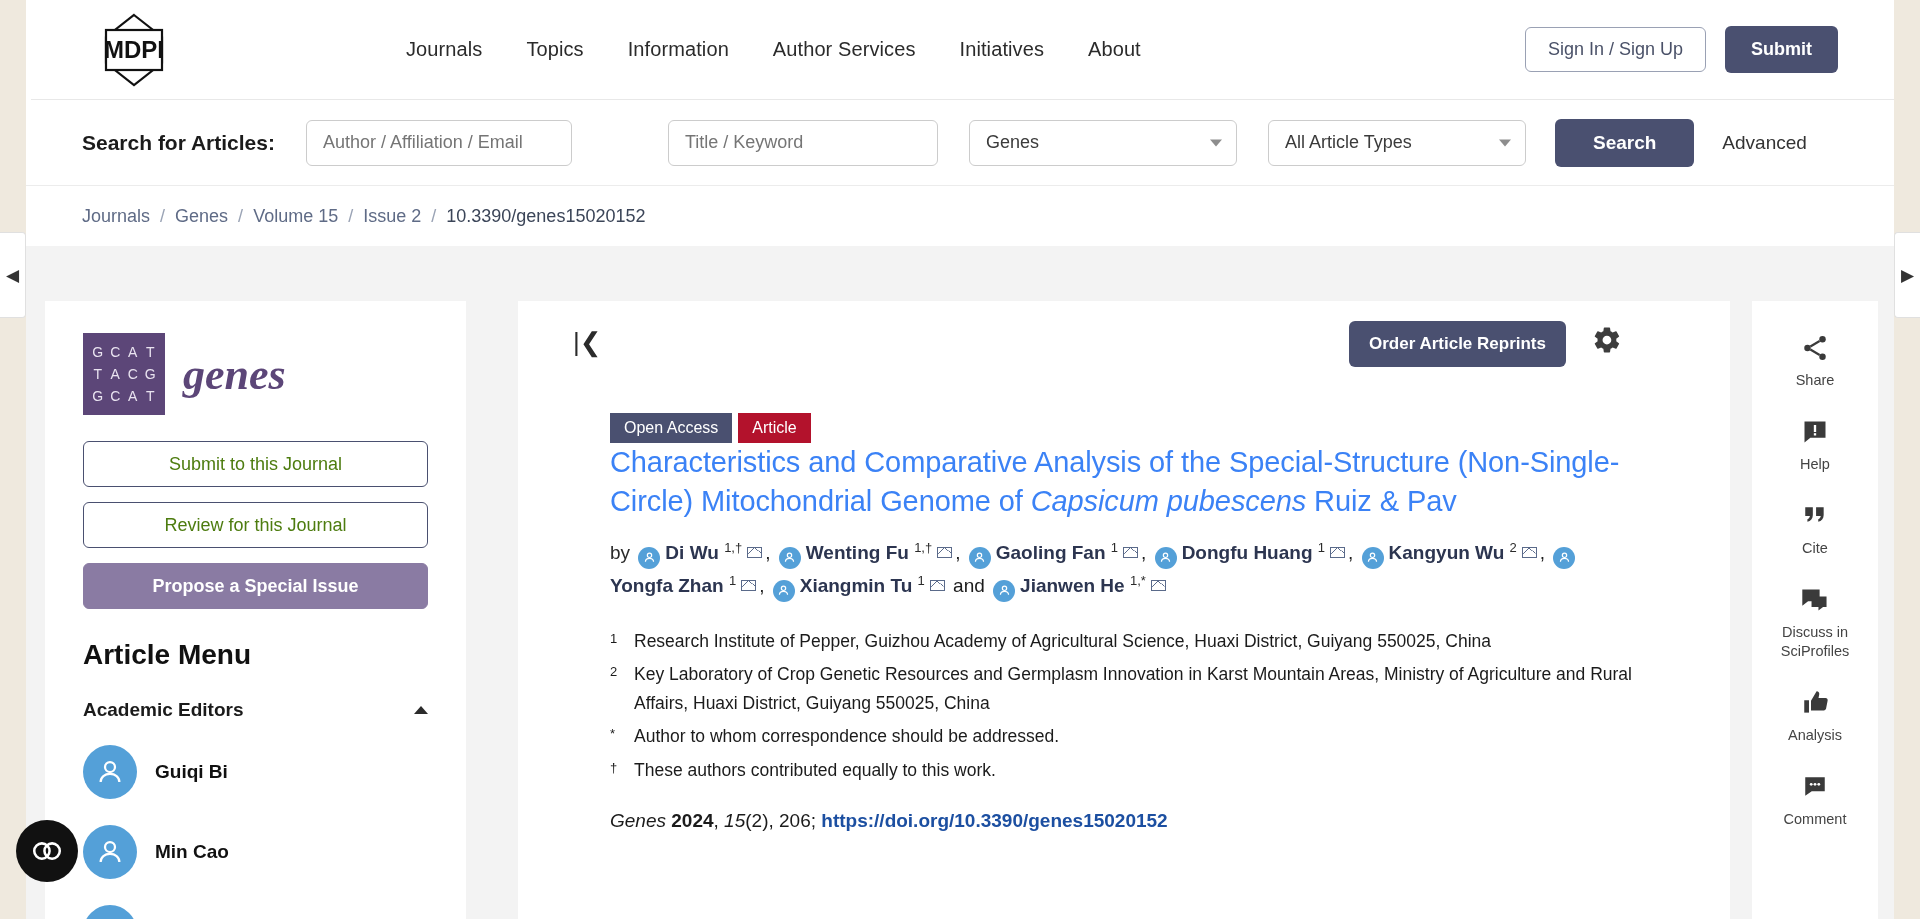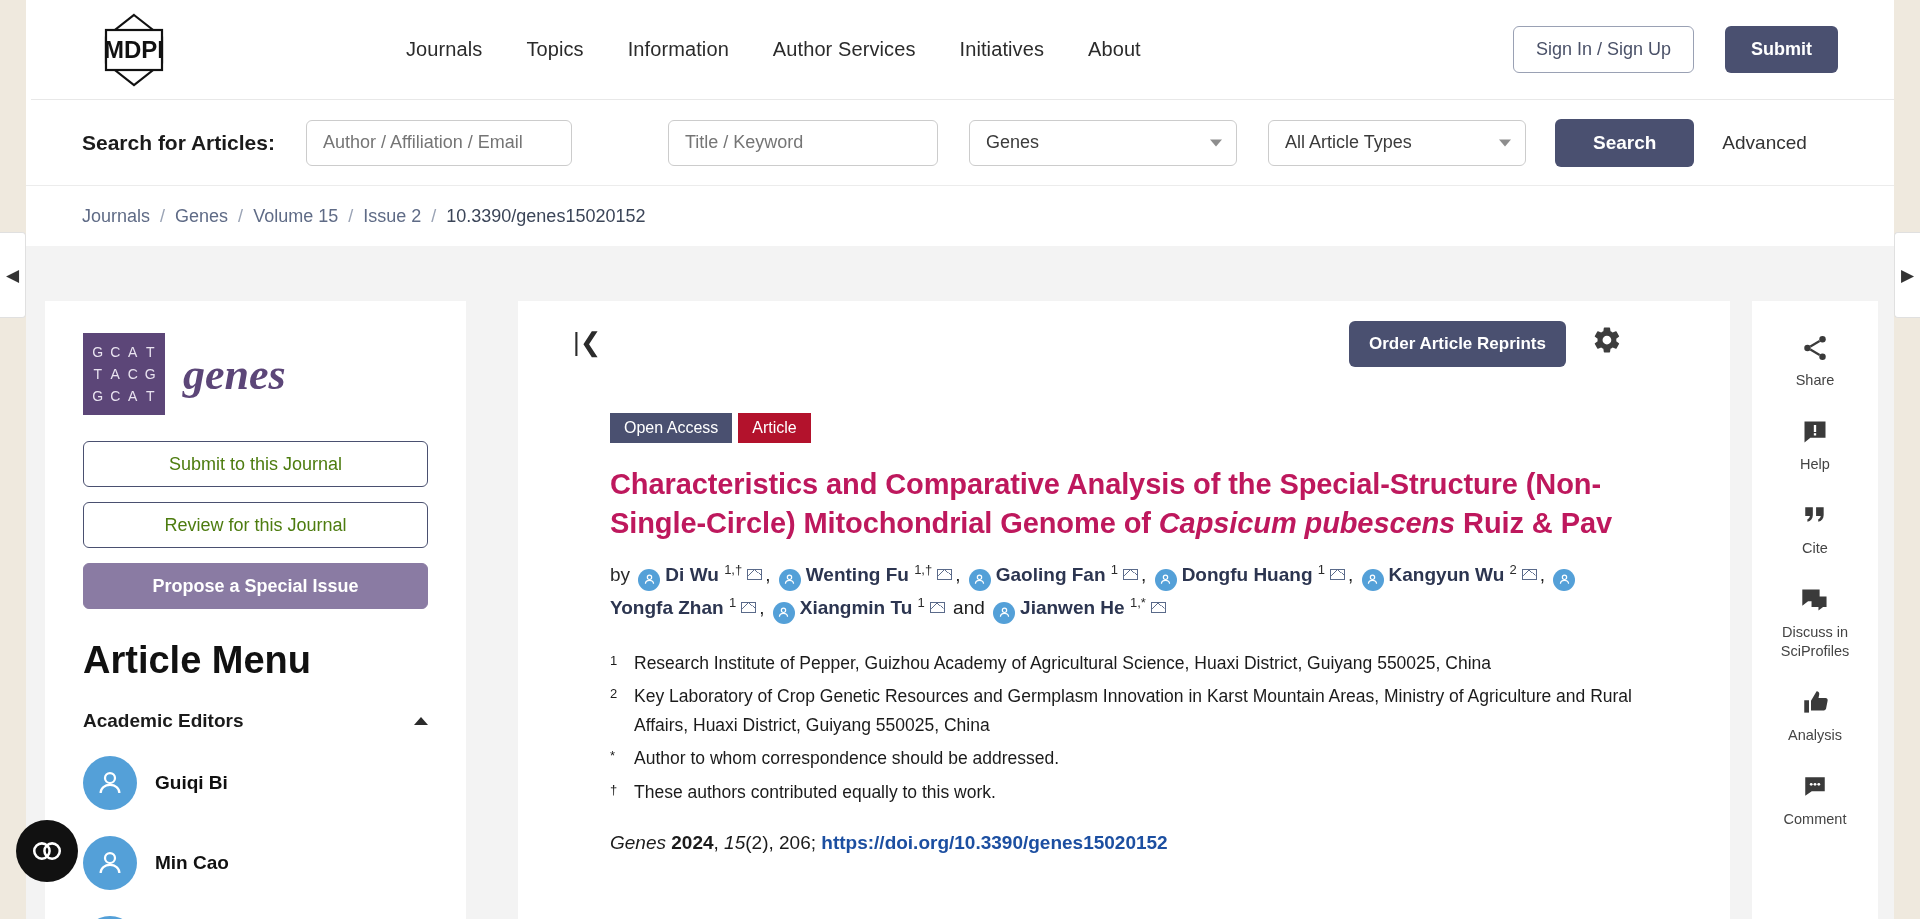--- a/index.html
+++ b/index.html
@@ -31,21 +31,21 @@
     display: flex; align-items: center; justify-content: center;
   }
   .logo svg { width: 100px; height: 74px; }
 
   .mainnav { display: flex; align-items: center; gap: 44px; margin-left: 222px; }
   .mainnav a {
     font-size: 20px; color: #2b2b2b; text-decoration: none;
     white-space: nowrap; letter-spacing: .1px;
   }
 
-  .auth { margin-left: auto; display: flex; gap: 31px; margin-right: 56px; }
+  .auth { margin-left: auto; display: flex; align-items: center; gap: 19px; margin-right: 56px; }
   .btn-signin {
     border: 1px solid #9aa1b4; border-radius: 6px; background: #fff;
     color: #4a5168; font-size: 18px; padding: 11px 22px; white-space: nowrap;
     cursor: pointer; font-family: inherit;
   }
   .btn-submit {
     border: none; border-radius: 6px; background: #4a5070; color: #fff;
     font-size: 18px; font-weight: bold; padding: 13px 26px; cursor: pointer;
     font-family: inherit;
   }
@@ -136,21 +136,21 @@
   }
   .side-btn {
     display: block; width: 100%; height: 46px; margin-bottom: 15px;
     border: 1px solid #4a5070; border-radius: 6px; background: #fff;
     color: #4d7c0f; font-size: 18px; cursor: pointer; font-family: inherit;
   }
   .side-btn.filled {
     background: #8a7ba3; border-color: #8a7ba3; color: #fff; font-weight: bold;
   }
   .article-menu-title {
-    font-size: 38px; font-weight: bold; color: #111; margin: 30px 0 28px 0;
+    font-size: 28px; font-weight: bold; color: #111; margin: 30px 0 28px 0;
   }
   .menu-section {
     display: flex; align-items: center; justify-content: space-between;
     font-size: 19px; font-weight: bold; color: #1b1b1b; cursor: pointer;
     margin-bottom: 24px;
   }
   .chev-up {
     width: 0; height: 0; border-left: 7px solid transparent;
     border-right: 7px solid transparent; border-bottom: 8px solid #2b2b2b;
   }
@@ -182,22 +182,22 @@
   }
   .gear { position: absolute; right: 16px; top: 24px; cursor: pointer; }
   .gear svg { width: 30px; height: 30px; }
 
   .badges { display: flex; gap: 6px; margin-top: 26px; }
   .badge { font-size: 16px; color: #fff; padding: 6px 14px; }
   .badge-oa { background: #4a5070; }
   .badge-type { background: #b3122c; }
 
   .art-title {
-    font-size: 29px; font-weight: bold; color: #be185d; line-height: 1.33;
-    margin-top: 22px; letter-spacing: -0.1px;
+    font-size: 29px; font-weight: normal; color: #3b82f6; line-height: 1.33;
+    letter-spacing: -0.1px;
   }
   .art-title i { font-style: italic; }
 
   .authors { margin-top: 17px; font-size: 19px; line-height: 1.72; color: #1b1b1b; }
   .authors .by { color: #2b2b2b; }
   .au-icon {
     display: inline-flex; width: 22px; height: 22px; border-radius: 50%;
     background: #54a0d8; align-items: center; justify-content: center;
     vertical-align: -5px; margin: 0 5px 0 3px;
   }

